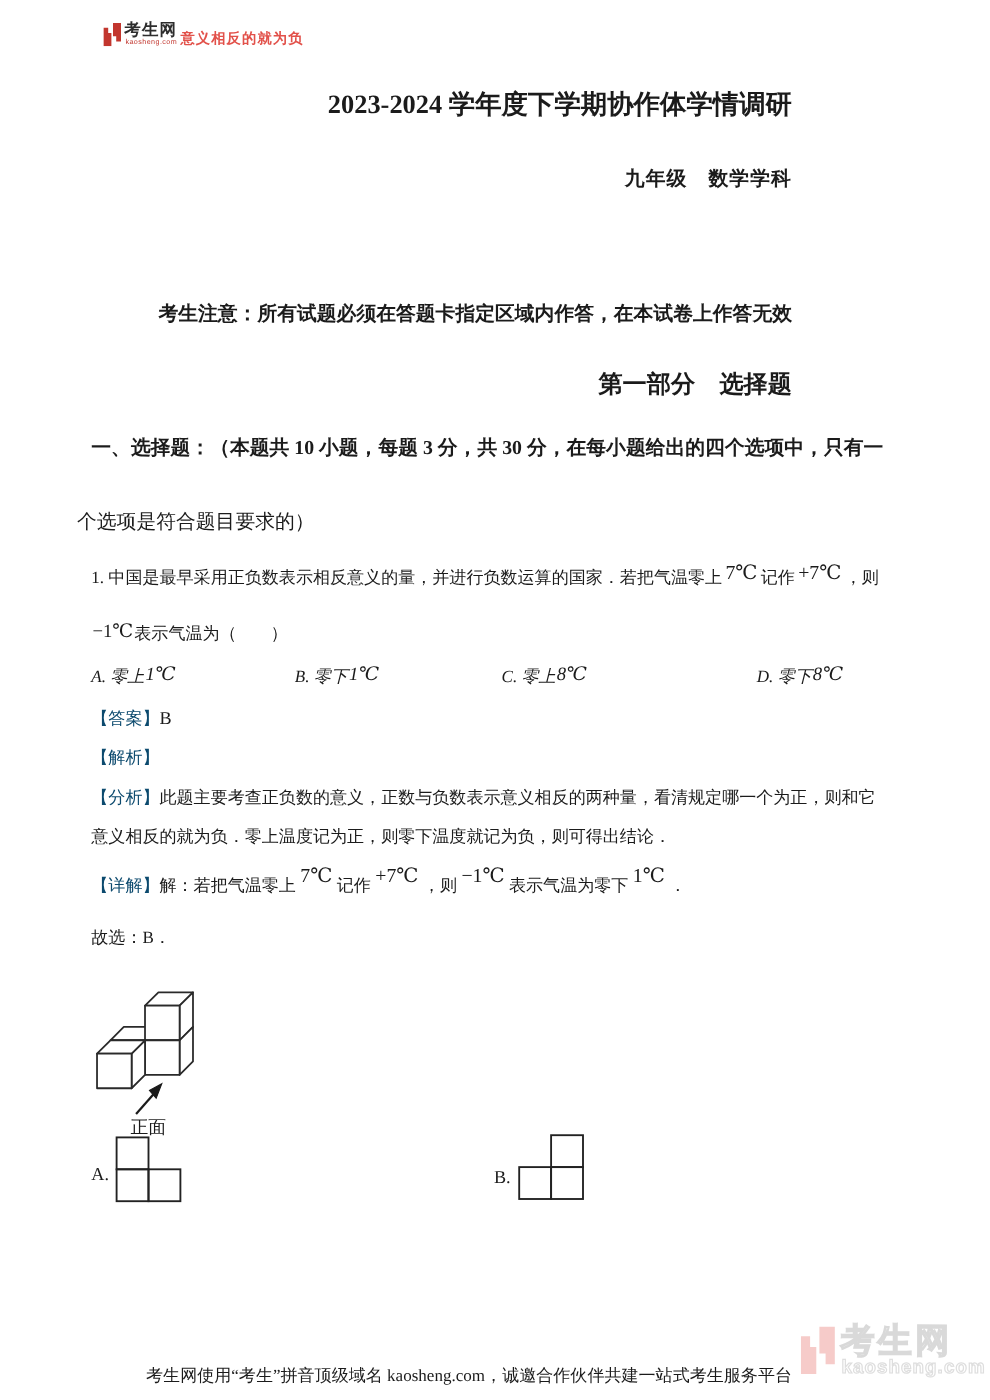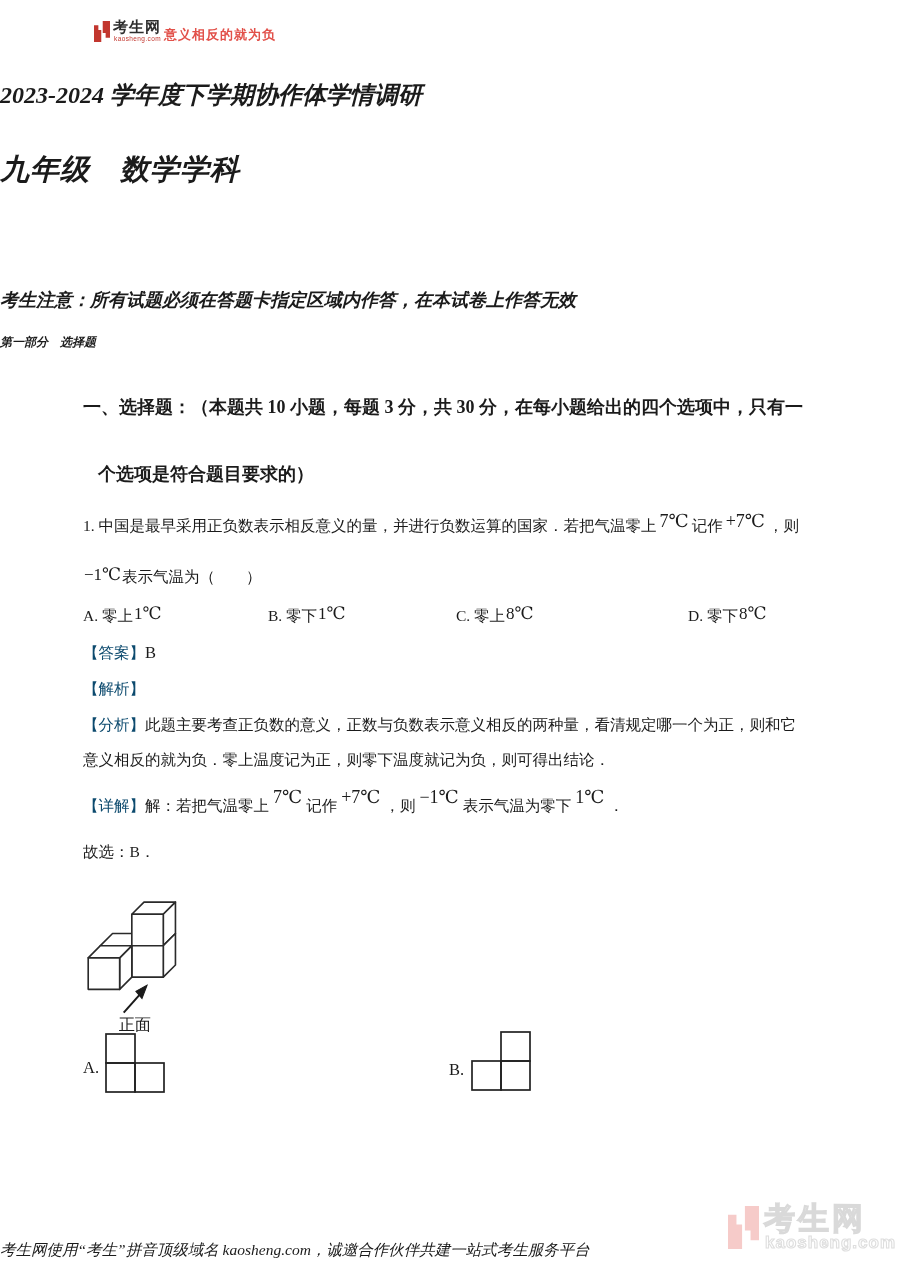--- a/index.html
+++ b/index.html
@@ -8,21 +8,21 @@
     position: relative;
     width: 900px;
     height: 1273px;
     margin: 0 auto;
     background: #ffffff;
     font-family: "Liberation Serif", "DejaVu Serif", serif;
     color: #1b1b1b;
     overflow: hidden;
   }
   .abs { position: absolute; white-space: nowrap; }
-  .centered { left: 0; width: 720px; text-align: left; font-style: italic; }
+  .centered { left: 0; width: 720px; text-align: right; }
 
   
   .brand { left: 94px; top: 18px; width: 260px; height: 34px; }
   .brand-icon { position: absolute; left: 0; top: 3px; }
   .brand-name {
     position: absolute; left: 19px; top: 0;
     font-family: "Liberation Sans", "DejaVu Sans", sans-serif;
     font-weight: 700; font-size: 15px; color: #2d2d2d; letter-spacing: 1px;
   }
   .brand-domain {
@@ -31,32 +31,32 @@
     font-size: 6.5px; color: #c2362e; letter-spacing: 0.4px;
   }
   .brand-tagline {
     position: absolute; left: 70px; top: 8px;
     font-family: "Liberation Sans", "DejaVu Sans", sans-serif;
     font-weight: 700; font-size: 13px; color: #e2514a; letter-spacing: 1px;
   }
 
   
   .title    { top: 79px;  font-size: 24px; font-weight: 700; }
-  .subtitle { top: 150px; font-size: 29px; font-weight: 700; letter-spacing: 1px; }
+  .subtitle { top: 150px; font-size: 18px; font-weight: 700; letter-spacing: 1px; }
   .examinfo { top: 213px; font-size: 18px; font-weight: 700; }
-  .notice   { top: 288px; font-size: 18px; font-weight: 700; }
-  .part     { top: 334px; font-size: 12px; font-weight: 700; }
+  .notice   { top: 273px; font-size: 18px; font-weight: 700; }
+  .part     { top: 334px; font-size: 22px; font-weight: 700; }
   .intro1   { left: 83px; top: 395px; font-size: 18px; font-weight: 700; }
-  .intro2   { left: 98px; top: 462px; font-size: 18px; font-weight: 700; }
+  .intro2   { left: 70px; top: 462px; font-size: 18px; font-weight: 400; }
 
   
   .body-line { font-size: 15.5px; }
   .q1-stem1 { left: 83px; top: 514px; }
   .q1-stem2 { left: 83px; top: 566px; }
-  .q1-opts  { left: 0; top: 605px; width: 900px; height: 26px; }
+  .q1-opts  { left: 0; top: 605px; width: 900px; height: 26px; font-style: italic; }
   .opt { position: absolute; top: 0; font-size: 15.5px; white-space: nowrap; }
   .opt-a { left: 83px; }  .opt-b { left: 268px; }
   .opt-c { left: 456px; } .opt-d { left: 644px; margin-left: 44px; }
   .q1-answer  { left: 83px; top: 643px; }
   .q1-jiexi   { left: 83px; top: 679px; }
   .q1-fenxi1  { left: 83px; top: 715px; }
   .q1-fenxi2  { left: 83px; top: 750px; }
   .q1-detail  { left: 83px; top: 794px; }
   .q1-concl   { left: 83px; top: 842px; }
   .q2-stem    { left: 83px; top: 876px; }

